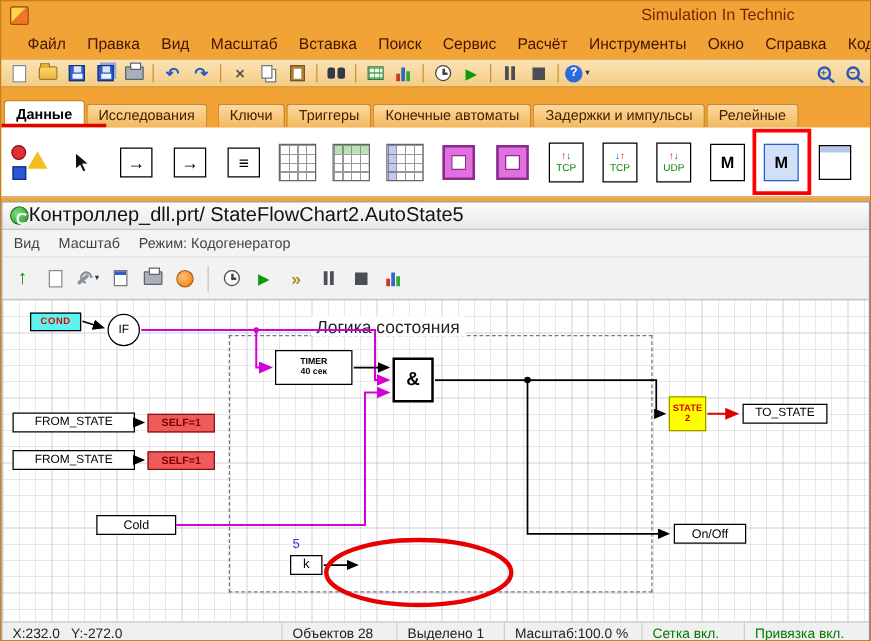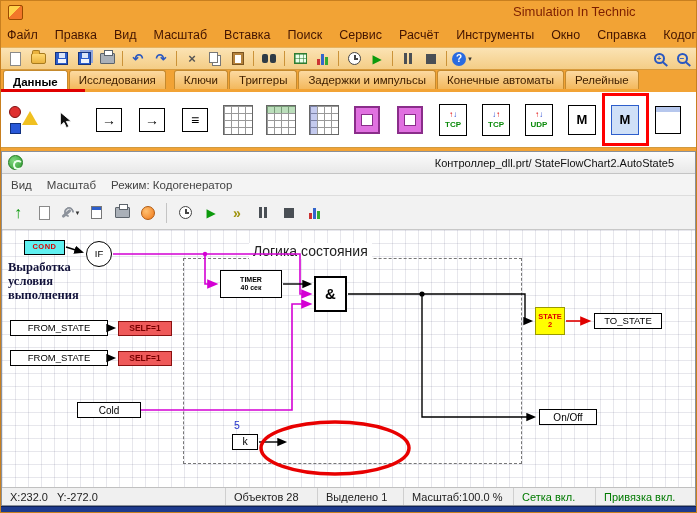--- a/index.html
+++ b/index.html
@@ -6,21 +6,21 @@
   html,body{width:697px;height:513px}
   body{font-family:"Liberation Sans",sans-serif;-webkit-font-smoothing:antialiased}
   .screen{position:relative;width:697px;height:513px;background:#f2a335;overflow:hidden;border:1px solid #c87f1f}
 
   
   .titlebar{height:22px;display:flex;align-items:center;padding:0 7px;position:relative}
   .app-logo{width:15px;height:15px;background:linear-gradient(135deg,#ffd24a 0 46%,#f2762a 46%);border:1px solid #9a4a00;border-radius:2px}
   .title-text{position:absolute;left:512px;top:3px;font-size:13px;color:#7c1e00}
 
   
-  .menubar{height:24px;display:flex;align-items:center;gap:17px;padding:0 6px;font-size:12.5px;color:#431400}
+  .menubar{height:24px;display:flex;align-items:center;gap:17px;padding:0 21px;font-size:12.5px;color:#431400}
   .menubar span{white-space:nowrap;cursor:default}
 
   
   .toolbar-main{height:23px;background:linear-gradient(#fbe3b4,#f4cd86);border-top:1px solid #e5b260;border-bottom:1px solid #d79a3d;display:flex;align-items:center;gap:3px;padding:0 4px}
   .tbtn{height:20px;min-width:20px;display:flex;align-items:center;justify-content:center;border-radius:3px}
   .vsep{width:1px;height:15px;background:#cb9339;margin:0 2px;flex:0 0 auto}
   .glyph-blue{color:#2a58c0;font-size:13px;font-weight:bold}
   .glyph-gray{color:#555;font-size:13px;font-weight:bold}
   .glyph-green{color:#0c9a0c;font-size:12px}
   .glyph-olive{color:#a09410;font-size:14px;font-weight:bold;line-height:10px}
@@ -49,57 +49,57 @@
   .ic-clock::after{content:"";position:absolute;left:5px;top:5px;width:4px;height:2px;background:#444}
   .ic-pause{display:flex;gap:2px}
   .ic-pause i{width:3px;height:11px;background:#4a4f55;display:block}
   .ic-stop{width:10px;height:10px;background:#4a4f55}
   .help-badge{width:14px;height:14px;border-radius:50%;background:#2a6be0;color:#fff;font-size:10px;font-weight:bold;display:flex;align-items:center;justify-content:center}
   .ic-mag{position:relative;width:11px;height:11px;border:2px solid #2a58c0;border-radius:50%;font-size:8px;color:#2a58c0;display:flex;align-items:center;justify-content:center;font-weight:bold;line-height:1}
   .ic-mag::after{content:"";position:absolute;right:-5px;bottom:-3px;width:6px;height:2px;background:#2a58c0;transform:rotate(40deg)}
   .spacer{flex:1}
 
   
-  .tabbar{height:22px;display:flex;align-items:flex-start;padding-left:2px;position:relative;overflow:hidden}
+  .tabbar{height:32px;display:flex;align-items:flex-end;padding-left:2px;position:relative;overflow:hidden}
   .tab{height:19px;padding:0 9px;display:flex;align-items:center;font-size:11.5px;color:#402000;background:linear-gradient(#fcd9a0,#f3b85c);border:1px solid #c58a2e;border-bottom:none;border-radius:3px 3px 0 0;margin-right:1px;white-space:nowrap}
   .tab.active{background:#fff;color:#000;font-weight:bold;height:22px}
   .tab-gap{width:7px;flex:0 0 auto}
   .red-underline{position:absolute;left:0;bottom:0;width:84px;height:3px;background:#e00000;z-index:6}
 
   
   .palette{height:56px;background:#fff;border-bottom:1px solid #d09a40;display:flex;align-items:center;padding:0 2px;gap:3px;position:relative;overflow:hidden}
   .ptile{width:40px;height:48px;display:flex;align-items:center;justify-content:center;position:relative;flex:0 0 auto}
   .pm{border:1.5px solid #000;background:#fff;display:flex;align-items:center;justify-content:center;font-size:13px;font-weight:bold;color:#000}
   .pm-port{width:26px;height:24px;font-size:14px}
   .pm-table{width:30px;height:30px;border:1px solid #666;background-color:#fff;background-image:repeating-linear-gradient(to right,#999 0 1px,transparent 1px 7px),repeating-linear-gradient(to bottom,#999 0 1px,transparent 1px 7px)}
   .pm-table.t2{box-shadow:inset 0 7px 0 rgba(60,160,60,.35)}
   .pm-table.t3{box-shadow:inset 7px 0 0 rgba(60,80,200,.3)}
   .pm-purple{width:26px;height:28px;background:#e070e0;border:2px solid #8a2d8a;display:flex;align-items:center;justify-content:center}
   .pm-purple::after{content:"";width:10px;height:10px;background:#fff;border:1px solid #8a2d8a}
   .pm-net{width:28px;height:32px;border:1.5px solid #000;background:#fff;display:flex;flex-direction:column;align-items:center;justify-content:center;gap:1px}
-  .net-label{font-size:8px;font-weight:bold;color:#0a8a0a}
+  .net-label{font-size:8px;font-weight:normal;color:#0a8a0a}
   .net-arrows{font-size:8px;line-height:8px}
   .arr-red{color:#e00000}.arr-blue{color:#2040d0}
   .pm-m{width:28px;height:30px}
   .pm-m.sel{background:#cfe0f7;border-color:#2d5ecb}
   .pm-extra{width:26px;height:28px;box-shadow:inset 0 5px 0 rgba(45,94,203,.35)}
   .shapes-wrap{position:relative;width:32px;height:32px}
   .sh-r{position:absolute;left:2px;top:2px;width:12px;height:12px;border-radius:50%;background:#e03030;border:1px solid #801010}
   .sh-b{position:absolute;left:3px;bottom:2px;width:11px;height:11px;background:#2858d8;border:1px solid #10307e}
   .sh-y{position:absolute;right:1px;top:7px;width:0;height:0;border-left:8px solid transparent;border-right:8px solid transparent;border-bottom:14px solid #f0c020}
   .palette-highlight{position:absolute;left:601px;top:1px;width:47px;height:53px;border:3px solid #ff0000;z-index:10;pointer-events:none}
 
   .hspacer{height:3px}
 
   
   .child{height:355px;border:1px solid #8a9099;background:#f2f2f2;display:flex;flex-direction:column;overflow:hidden}
   .child-titlebar{height:22px;background:linear-gradient(#fcfcfc,#e8e8e8);border-bottom:1px solid #c4c4c4;display:flex;align-items:center;padding:0 6px}
   .child-logo{width:15px;height:15px;border-radius:50%;background:radial-gradient(circle at 35% 35%,#7fd87f,#2f9a2f);border:1px solid #1e7a1e;position:relative}
   .child-logo::after{content:"";position:absolute;left:4px;top:4px;width:6px;height:6px;border-radius:50%;border:2px solid #eaffea;border-right-color:transparent}
-  .child-title{flex:1;text-align:right;font-size:11px;color:#111;padding-right:15px}
+  .child-title{flex:1;text-align:left;font-size:16px;color:#111;padding-right:15px}
   .child-menubar{height:22px;background:#f4f4f4;display:flex;align-items:center;gap:15px;padding:0 9px;font-size:11.5px;color:#444;border-bottom:1px solid #ddd}
   .child-toolbar{height:34px;background:#f2f2f2;border-bottom:1px solid #c8c8c8;display:flex;align-items:center;gap:4px;padding:0 5px}
   .cbtn{height:24px;min-width:22px;display:flex;align-items:center;justify-content:center;border-radius:3px}
   .up-glyph{color:#0f9a0f;font-size:16px;font-weight:bold}
   .ic-wrench{width:14px;height:14px;position:relative}
   .ic-wrench::before{content:"";position:absolute;left:1px;top:6px;width:11px;height:3px;background:#8d939c;border-radius:2px;transform:rotate(-40deg)}
   .ic-wrench::after{content:"";position:absolute;right:0;top:1px;width:6px;height:6px;border:2px solid #8d939c;border-radius:50%;border-bottom-color:transparent;transform:rotate(-40deg)}
   .combo{display:flex;align-items:center;height:21px;border:1px solid #8a8f98;background:#fff;width:106px;font-size:11px}
   .combo .combo-text{flex:1;padding-left:5px;white-space:nowrap;overflow:hidden}
   .combo .combo-btn{width:15px;height:100%;background:#e8e8ec;border-left:1px solid #bbb;display:flex;align-items:center;justify-content:center;font-size:6px;color:#333}
@@ -235,22 +235,22 @@
         <span class="ic-mag">−</span>
       </div>
   </div>
 
   <div class="tabbar">
     <div class="tab active">Данные</div>
     <div class="tab">Исследования</div>
     <div class="tab-gap"></div>
     <div class="tab">Ключи</div>
     <div class="tab">Триггеры</div>
+    <div class="tab">Конечные автоматы</div>
     <div class="tab">Задержки и импульсы</div>
-    <div class="tab">Конечные автоматы</div>
     <div class="tab">Релейные</div>
 
     <div class="red-underline"></div>
   </div>
 
   <div class="palette">
     <div class="ptile">
       <span class="shapes-wrap">
           <i class="sh-r"></i>
           <i class="sh-b"></i>
@@ -377,25 +377,20 @@
     </div>
 
     <div class="canvas">
 
       <div class="region" style="left:181px;top:28px;width:339px;height:206px"></div>
       <div class="region-label" style="left:247px;top:13px">Логика состояния</div>
 
       <div class="blk cond" style="left:22px;top:10px;width:41px;height:15px">COND</div>
       <div class="blk circle" style="left:84px;top:11px;width:26px;height:26px">IF</div>
 
-      <div class="note" style="left:6px;top:30px">
-        <div>Выработка</div>
-        <div>условия</div>
-        <div>выполнения</div>
-      </div>
 
       <div class="blk timer" style="left:218px;top:40px;width:62px;height:28px">
         <div>TIMER</div>
         <div>40 сек</div>
       </div>
 
       <div class="blk andb" style="left:312px;top:46px;width:33px;height:36px">&amp;</div>
 
       <div class="blk" style="left:8px;top:90px;width:98px;height:16px;font-size:9.5px">FROM_STATE</div>
       <div class="blk selfb" style="left:116px;top:91px;width:54px;height:15px">SELF=1</div>

